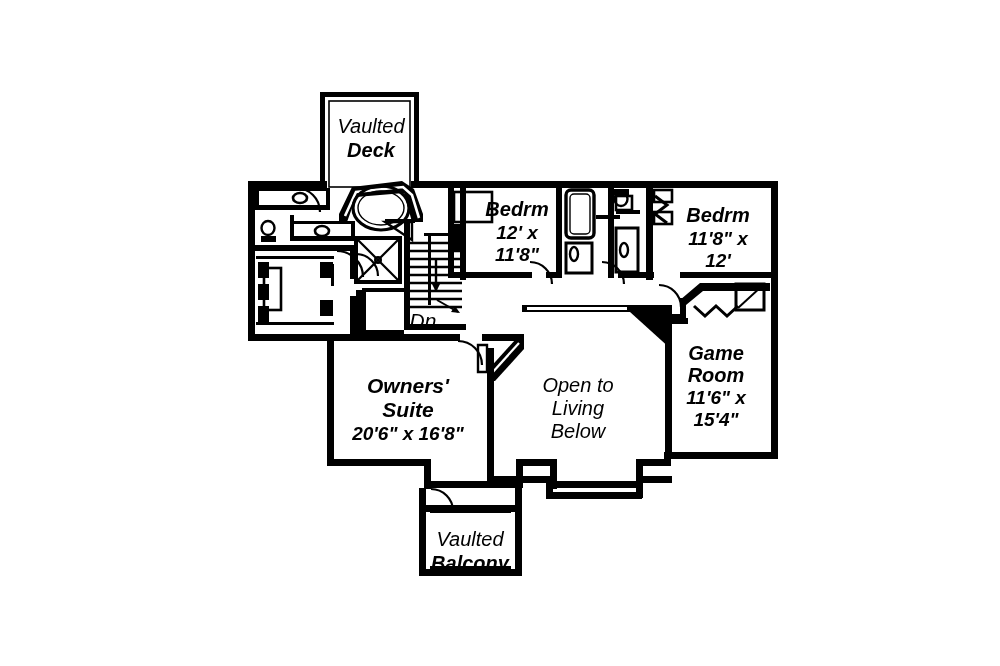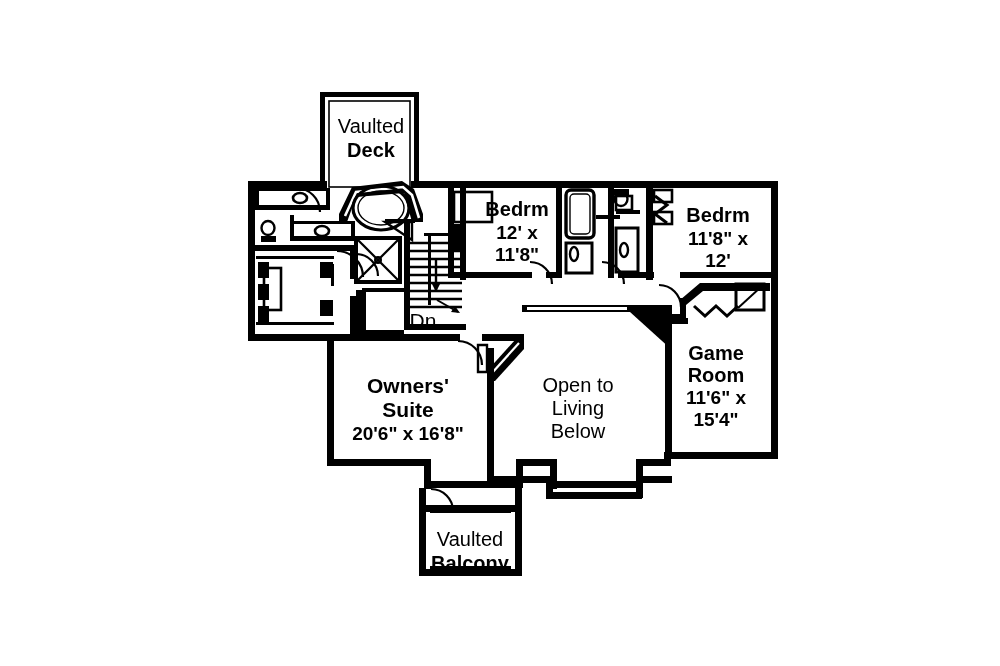--- a/index.html
+++ b/index.html
@@ -1,18 +1,18 @@
 <!DOCTYPE html>
 <html><head>
 <meta charset="utf-8">
 <style>
   html,body{margin:0;padding:0;background:#ffffff;}
   body{width:1000px;height:666px;overflow:hidden;
        font-family:"Liberation Sans", sans-serif;}
-  #stage{position:relative;width:1000px;height:666px;background:#fdba74;}
+  #stage{position:relative;width:1000px;height:666px;background:#fdba74;font-style:italic;}
   svg{display:block;}
   .wall{fill:#000;}
   .thin{stroke:#000;fill:none;}
   .lbl{font-family:"Liberation Sans", sans-serif;fill:#000;text-anchor:middle;}
   .lbl-reg{font-weight:400;}
   .lbl-bold{font-weight:700;}
 </style>
 </head>
 <body>
 

